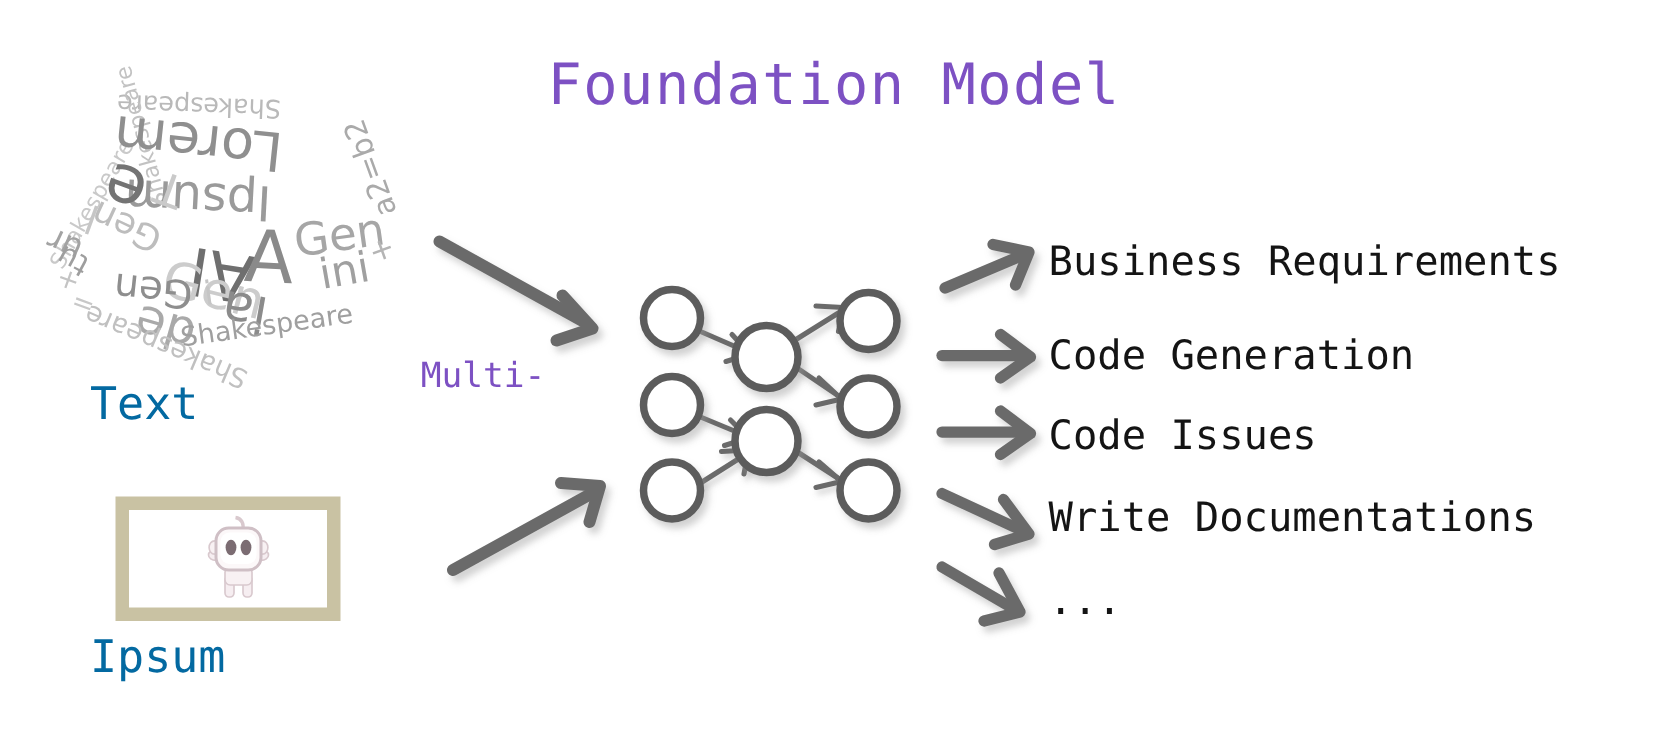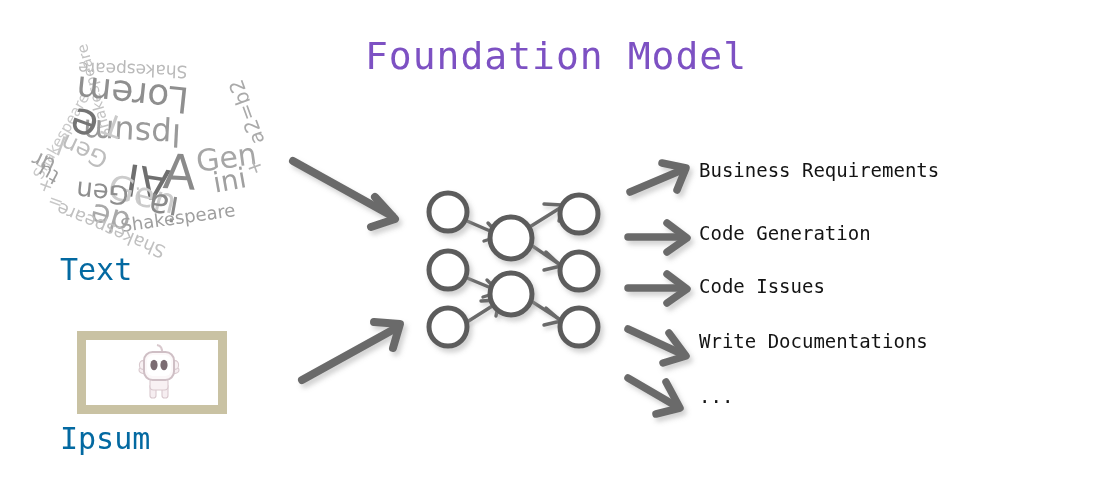--- a/index.html
+++ b/index.html
@@ -77,21 +77,21 @@
     width: 150px;
     height: 83px;
     background: #ffffff;
     border: 9px solid #c9c2a3;
     box-sizing: border-box;
   }
   
   .out-item {
     position: absolute;
     font-family: "DejaVu Sans Mono", monospace;
-    font-size: 19px;
+    font-size: 27px;
     color: #141414;
     white-space: nowrap;
     user-select: none;
   }
 </style>
 </head>
 <body>
 
 <div class="title">Foundation Model</div>
 
@@ -120,20 +120,21 @@
     <span class="wc" style="left: 82px; top: 148px; font-size: 32px; color: rgb(169, 169, 169); transform: rotate(196deg);">de</span>
     <span class="wc" style="left: 112px; top: 155px; font-size: 18px; color: rgb(159, 159, 159); transform: rotate(352deg);">Shakespeare</span>
     <span class="wc" style="left: 45px; top: 168px; font-size: 18px; color: rgb(192, 192, 192); transform: rotate(203deg);">Shakespeare</span>
     <span class="wc" style="left: 40px; top: 140px; font-size: 18px; color: rgb(200, 200, 200); transform: rotate(200deg);">=</span>
     <span class="wc" style="left: 30px; top: 124px; font-size: 18px; color: rgb(196, 196, 196); transform: rotate(200deg);">+</span>
   </div>
 
 <div class="src-label" style="left:60px; top:252px; width:186px;">Text</div>
 
 <div class="modality-label">
+  <div>Multi-</div>
 </div>
 
 <div class="img-frame">
   <svg width="132" height="65" viewBox="0 0 132 65" style="display:block;">
     <g transform="translate(56,4)">
 
       <path d="M20 10 Q21 2 15 1" stroke="#d9c9ce" stroke-width="2.2" fill="none"></path>
 
       <rect x="8" y="40" width="6" height="14" rx="2.6" fill="#f6eef1" stroke="#d9c9ce" stroke-width="1.1"></rect>
       <rect x="20" y="40" width="6" height="14" rx="2.6" fill="#f6eef1" stroke="#d9c9ce" stroke-width="1.1"></rect>

